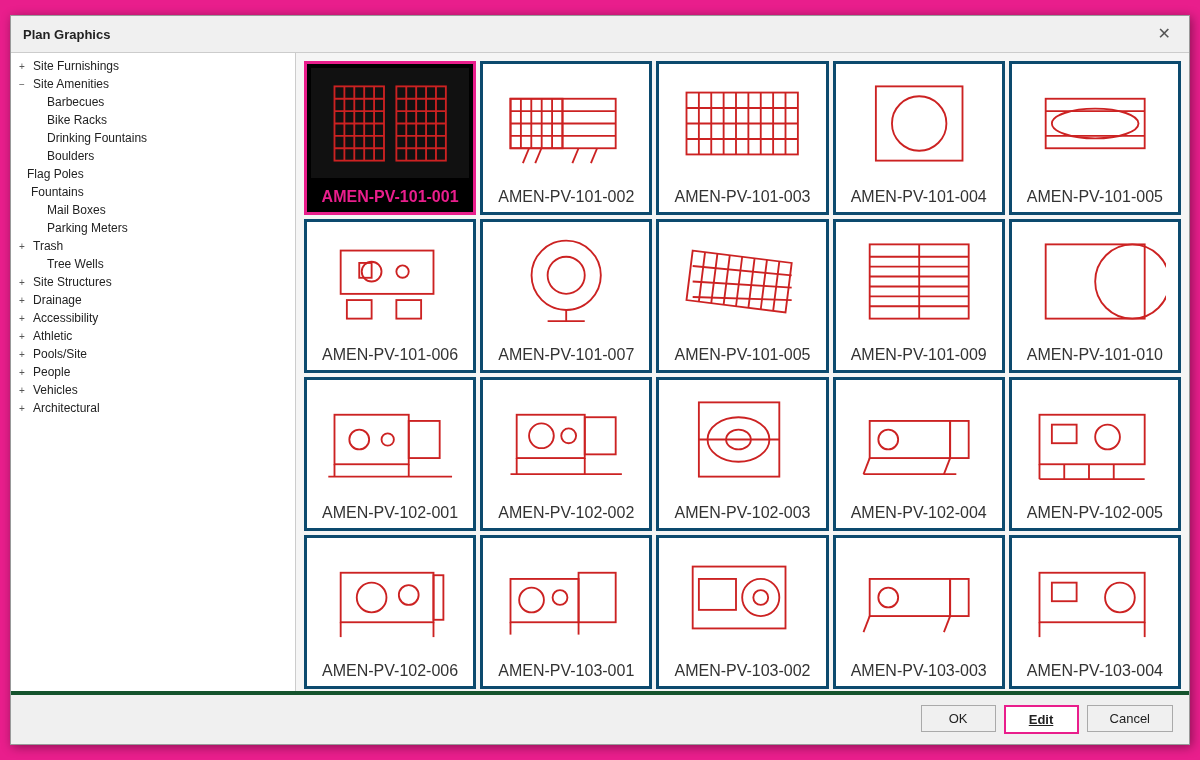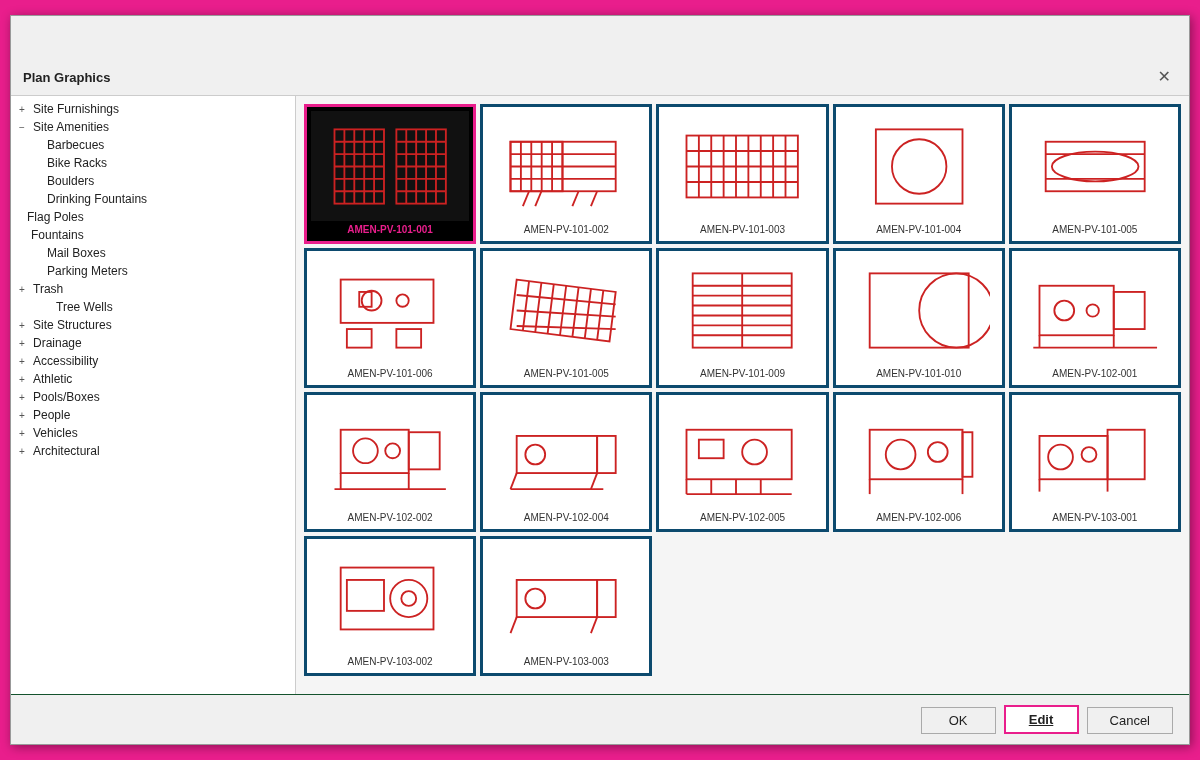--- a/index.html
+++ b/index.html
@@ -22,21 +22,20 @@
       flex-direction: column;
       box-shadow: 2px 2px 10px rgba(0,0,0,0.4);
     }
     .title-bar {
       background: #f0f0f0;
       border-bottom: 1px solid #ccc;
       padding: 8px 12px;
       display: flex;
       align-items: center;
       justify-content: space-between;
-      margin-top: 43px;
     }
     .title-bar-title {
       font-size: 13px;
       font-weight: 600;
       color: #222;
     }
     .close-btn {
       cursor: pointer;
       font-size: 16px;
       color: #555;
@@ -105,40 +104,40 @@
     }
     .grid-item .thumb {
       width: 100%;
       height: 110px;
       display: flex;
       align-items: center;
       justify-content: center;
       overflow: hidden;
     }
     .grid-item .label {
-      font-size: 10px;
+      font-size: 16px;
       color: #333;
       text-align: center;
-      padding: 3px 2px 2px;
+      padding: 10px 2px 2px;
       word-break: break-all;
     }
     .grid-item.selected .label {
       color: #e91e8c;
       font-weight: bold;
       background: black;
       width: 100%;
     }
     .footer {
       background: #f0f0f0;
-      border-top: 1px solid #14532d;
+      border-top: 4px solid #14532d;
       padding: 10px 16px;
       display: flex;
       justify-content: flex-end;
       gap: 8px;
-      align-items: flex-end;
+      align-items: flex-start;
     }
     .btn {
       padding: 5px 22px;
       font-size: 13px;
       border: 1px solid #aaa;
       background: #f0f0f0;
       cursor: pointer;
       min-width: 75px;
       color: #222;
     }
@@ -180,63 +179,63 @@
           <span class="expander">−</span>
           <span>Site Amenities</span>
         </div>
         <div class="tree-item" style="padding-left: 36px; text-align: center;">
           <span>Barbecues</span>
         </div>
         <div class="tree-item" style="padding-left: 36px; align-items: center;">
           <span>Bike Racks</span>
         </div>
         <div class="tree-item" style="padding-left: 36px;">
+          <span>Drinking Fountains</span>
+        </div>
+        <div class="tree-item" style="padding-left: 36px;">
           <span>Boulders</span>
-        </div>
-        <div class="tree-item" style="padding-left: 36px;">
-          <span>Drinking Fountains</span>
         </div>
         <div class="tree-item" style="padding-left: 16px;">
           <span>Flag Poles</span>
         </div>
         <div class="tree-item" style="padding-left: 20px;">
           <span>Fountains</span>
         </div>
         <div class="tree-item" style="padding-left: 36px;">
           <span>Mail Boxes</span>
         </div>
         <div class="tree-item" style="padding-left: 36px;">
           <span>Parking Meters</span>
         </div>
         <div class="tree-item" style="padding-left: 8px;">
           <span class="expander">+</span>
           <span>Trash</span>
         </div>
-        <div class="tree-item" style="padding-left: 45px;">
+        <div class="tree-item" style="padding-left: 36px;">
           <span>Tree Wells</span>
         </div>
         <div class="tree-item" style="padding-left: 8px;">
           <span class="expander">+</span>
           <span>Site Structures</span>
         </div>
         <div class="tree-item" style="padding-left: 8px;">
           <span class="expander">+</span>
           <span>Drainage</span>
         </div>
         <div class="tree-item" style="padding-left: 8px;">
           <span class="expander">+</span>
           <span>Accessibility</span>
         </div>
         <div class="tree-item" style="padding-left: 8px;">
           <span class="expander">+</span>
           <span>Athletic</span>
         </div>
         <div class="tree-item" style="padding-left: 8px;">
           <span class="expander">+</span>
-          <span>Pools/Boxes</span>
+          <span>Pools/Site</span>
         </div>
         <div class="tree-item" style="padding-left: 8px;">
           <span class="expander">+</span>
           <span>People</span>
         </div>
         <div class="tree-item" style="padding-left: 8px;">
           <span class="expander">+</span>
           <span>Vehicles</span>
         </div>
         <div class="tree-item" style="padding-left: 8px;">
@@ -343,20 +342,31 @@
                 <circle cx="35" cy="32" r="8" stroke="#cc2222" stroke-width="1.5" fill="none"></circle>
                 <circle cx="60" cy="32" r="5" stroke="#cc2222" stroke-width="1.5" fill="none"></circle>
                 <rect x="25" y="25" width="10" height="12" stroke="#cc2222" stroke-width="1.5" fill="none"></rect>
               </svg>
             </div>
             <div class="label">AMEN-PV-101-006</div>
           </div>
           <div class="grid-item">
             <div class="thumb">
               <svg viewBox="0 0 100 80" xmlns="http://www.w3.org/2000/svg">
+                <circle cx="50" cy="35" r="28" stroke="#cc2222" stroke-width="1.5" fill="none"></circle>
+                <circle cx="50" cy="35" r="15" stroke="#cc2222" stroke-width="1.5" fill="none"></circle>
+                <line x1="50" y1="63" x2="50" y2="72" stroke="#cc2222" stroke-width="1.5"></line>
+                <line x1="35" y1="72" x2="65" y2="72" stroke="#cc2222" stroke-width="1.5"></line>
+              </svg>
+            </div>
+            <div class="label">AMEN-PV-101-007</div>
+          </div>
+          <div class="grid-item">
+            <div class="thumb">
+              <svg viewBox="0 0 100 80" xmlns="http://www.w3.org/2000/svg">
                 <polygon points="10,15 90,25 85,65 5,55" stroke="#cc2222" stroke-width="1.5" fill="none"></polygon>
                 <line x1="20" y1="16.25" x2="15" y2="56.25" stroke="#cc2222" stroke-width="1.5"></line>
                 <line x1="30" y1="17.5" x2="25" y2="57.5" stroke="#cc2222" stroke-width="1.5"></line>
                 <line x1="40" y1="18.75" x2="35" y2="58.75" stroke="#cc2222" stroke-width="1.5"></line>
                 <line x1="50" y1="20" x2="45" y2="60" stroke="#cc2222" stroke-width="1.5"></line>
                 <line x1="60" y1="21.25" x2="55" y2="61.25" stroke="#cc2222" stroke-width="1.5"></line>
                 <line x1="70" y1="22.5" x2="65" y2="62.5" stroke="#cc2222" stroke-width="1.5"></line>
                 <line x1="80" y1="23.75" x2="75" y2="63.75" stroke="#cc2222" stroke-width="1.5"></line>
                 <line x1="10" y1="27.5" x2="90" y2="35" stroke="#cc2222" stroke-width="1.5"></line>
                 <line x1="10" y1="40" x2="90" y2="45" stroke="#cc2222" stroke-width="1.5"></line>
@@ -413,20 +423,31 @@
                 <line x1="10" y1="55" x2="10" y2="68" stroke="#cc2222" stroke-width="1.5"></line>
                 <line x1="65" y1="55" x2="65" y2="68" stroke="#cc2222" stroke-width="1.5"></line>
                 <line x1="5" y1="68" x2="95" y2="68" stroke="#cc2222" stroke-width="1.5"></line>
               </svg>
             </div>
             <div class="label">AMEN-PV-102-002</div>
           </div>
           <div class="grid-item">
             <div class="thumb">
               <svg viewBox="0 0 100 80" xmlns="http://www.w3.org/2000/svg">
+                <rect x="15" y="10" width="65" height="60" stroke="#cc2222" stroke-width="1.5" fill="none"></rect>
+                <ellipse cx="47" cy="40" rx="25" ry="18" stroke="#cc2222" stroke-width="1.5" fill="none"></ellipse>
+                <ellipse cx="47" cy="40" rx="10" ry="8" stroke="#cc2222" stroke-width="1.5" fill="none"></ellipse>
+                <line x1="15" y1="40" x2="80" y2="40" stroke="#cc2222" stroke-width="1.5"></line>
+              </svg>
+            </div>
+            <div class="label">AMEN-PV-102-003</div>
+          </div>
+          <div class="grid-item">
+            <div class="thumb">
+              <svg viewBox="0 0 100 80" xmlns="http://www.w3.org/2000/svg">
                 <rect x="10" y="25" width="65" height="30" stroke="#cc2222" stroke-width="1.5" fill="none"></rect>
                 <circle cx="25" cy="40" r="8" stroke="#cc2222" stroke-width="1.5" fill="none"></circle>
                 <rect x="75" y="25" width="15" height="30" stroke="#cc2222" stroke-width="1.5" fill="none"></rect>
                 <line x1="10" y1="55" x2="5" y2="68" stroke="#cc2222" stroke-width="1.5"></line>
                 <line x1="75" y1="55" x2="70" y2="68" stroke="#cc2222" stroke-width="1.5"></line>
                 <line x1="5" y1="68" x2="80" y2="68" stroke="#cc2222" stroke-width="1.5"></line>
               </svg>
             </div>
             <div class="label">AMEN-PV-102-004</div>
           </div>
@@ -486,20 +507,32 @@
             <div class="thumb">
               <svg viewBox="0 0 100 80" xmlns="http://www.w3.org/2000/svg">
                 <rect x="10" y="25" width="65" height="30" stroke="#cc2222" stroke-width="1.5" fill="none"></rect>
                 <circle cx="25" cy="40" r="8" stroke="#cc2222" stroke-width="1.5" fill="none"></circle>
                 <rect x="75" y="25" width="15" height="30" stroke="#cc2222" stroke-width="1.5" fill="none"></rect>
                 <line x1="10" y1="55" x2="5" y2="68" stroke="#cc2222" stroke-width="1.5"></line>
                 <line x1="75" y1="55" x2="70" y2="68" stroke="#cc2222" stroke-width="1.5"></line>
               </svg>
             </div>
             <div class="label">AMEN-PV-103-003</div>
+          </div>
+          <div class="grid-item">
+            <div class="thumb">
+              <svg viewBox="0 0 100 80" xmlns="http://www.w3.org/2000/svg">
+                <rect x="5" y="20" width="85" height="40" stroke="#cc2222" stroke-width="1.5" fill="none"></rect>
+                <rect x="15" y="28" width="20" height="15" stroke="#cc2222" stroke-width="1.5" fill="none"></rect>
+                <circle cx="70" cy="40" r="12" stroke="#cc2222" stroke-width="1.5" fill="none"></circle>
+                <line x1="5" y1="60" x2="5" y2="72" stroke="#cc2222" stroke-width="1.5"></line>
+                <line x1="90" y1="60" x2="90" y2="72" stroke="#cc2222" stroke-width="1.5"></line>
+              </svg>
+            </div>
+            <div class="label">AMEN-PV-103-004</div>
           </div>
         </div>
     </div>
   </div>
   <div class="footer">
     <button class="btn">OK</button>
     <button class="btn primary">Edit</button>
     <button class="btn">Cancel</button>
   </div>
 </div>

